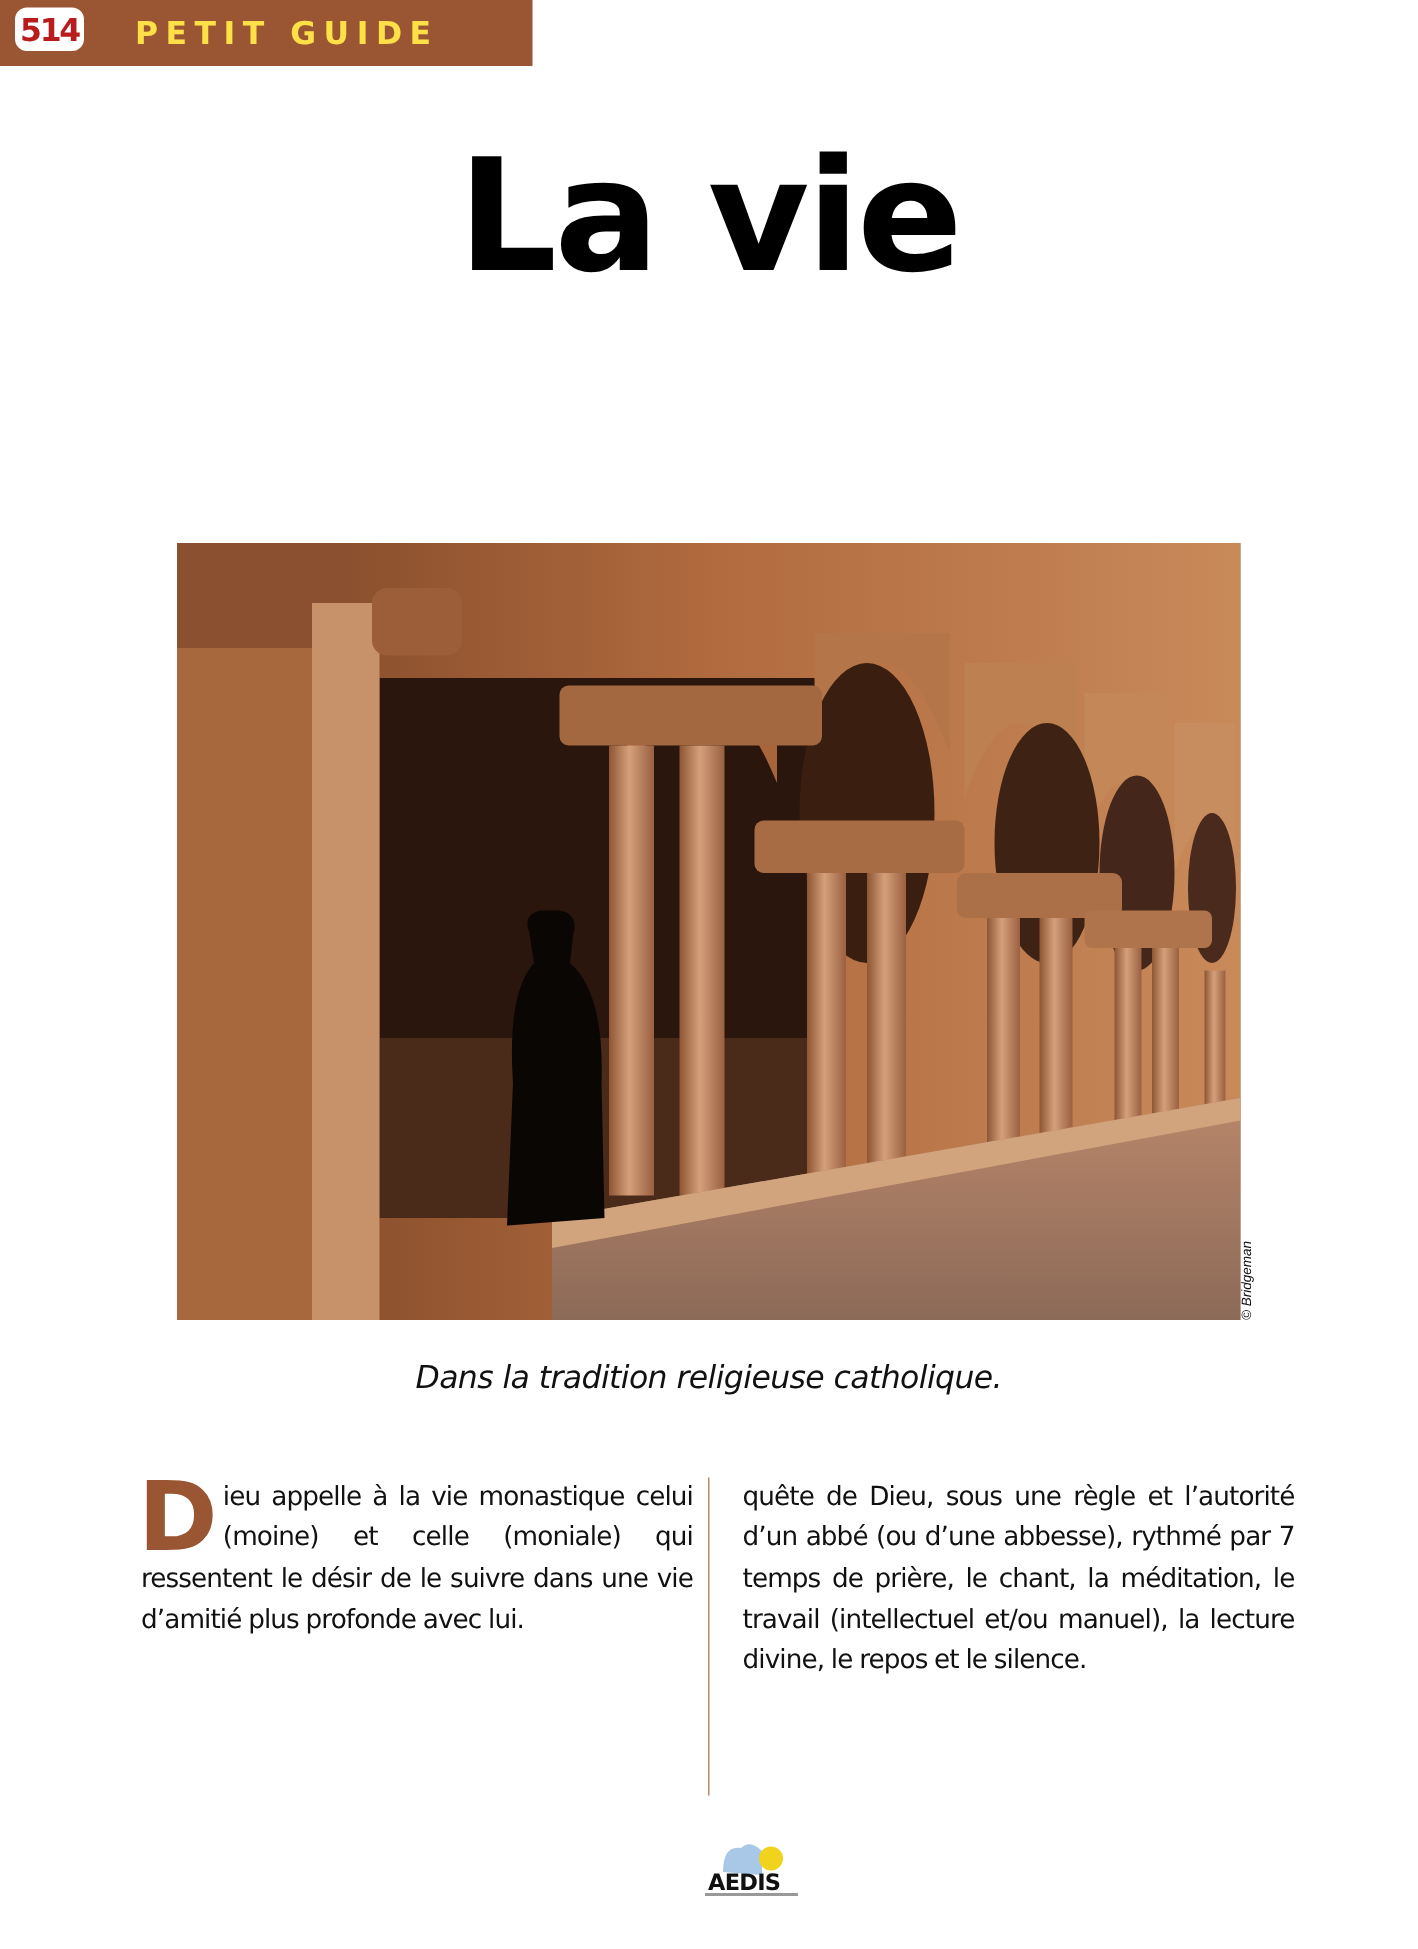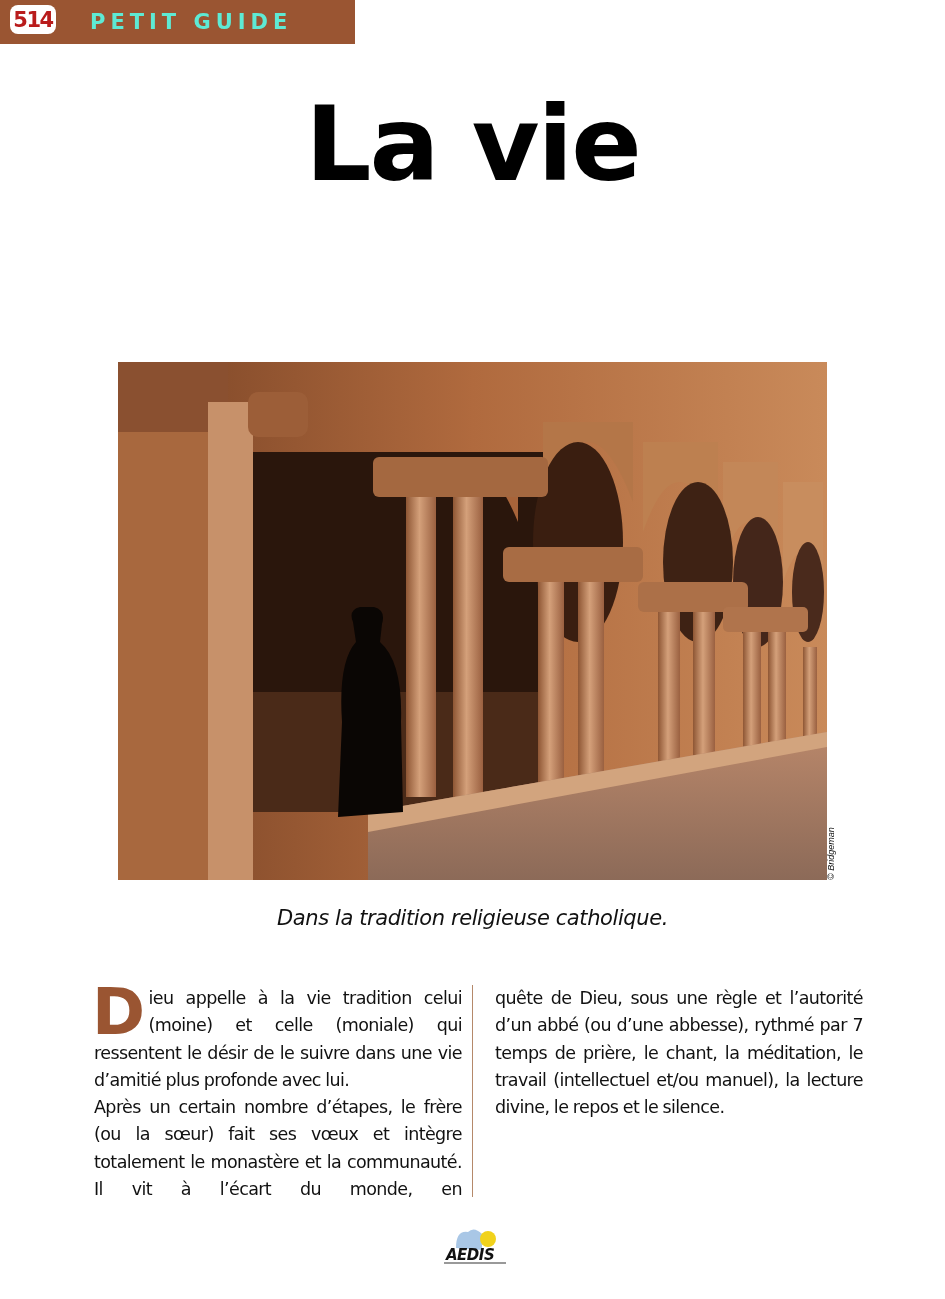--- a/index.html
+++ b/index.html
@@ -1,21 +1,21 @@
 <!DOCTYPE html>
 <html><head>
 <meta charset="utf-8">
 <style>
   html, body { margin:0; padding:0; background:#ffffff; }
   body { width:945px; height:1299px; position:relative; overflow:hidden; font-family:"DejaVu Sans", "Liberation Sans", sans-serif; color:#111; }
 
   
   .header-band { position:absolute; left:0; top:0; width:355px; height:44px; background:#9a5532; }
   .issue-badge { position:absolute; left:10px; top:5px; width:46px; height:29px; background:#fff; border-radius:8px; display:flex; align-items:center; justify-content:center; font-family:"DejaVu Sans", sans-serif; font-weight:bold; font-size:21px; color:#b91c1c; letter-spacing:-1.5px; }
-  .series-label { position:absolute; left:90px; top:8px; font-family:"DejaVu Sans", sans-serif; font-weight:bold; font-size:21px; letter-spacing:5px; color:#5eead4; line-height:28px; }
+  .series-label { position:absolute; left:90px; top:8px; font-family:"DejaVu Sans", sans-serif; font-weight:bold; font-size:21px; letter-spacing:5px; color:#fde047; line-height:28px; }
 
   
   .title { position:absolute; left:0; top:88px; width:945px; text-align:center; font-family:"DejaVu Sans", sans-serif; font-weight:bold; color:#000; font-size:104px; line-height:112px; letter-spacing:-2px; }
   .title span { display:block; }
 
   
   .photo { position:absolute; left:118px; top:362px; width:709px; height:518px; overflow:hidden; background:#8a5a3a; }
   .photo svg { display:block; }
   .credit { position:absolute; left:826px; top:880px; transform-origin:0 0; transform:rotate(-90deg); font-family:"Liberation Sans", sans-serif; font-style:italic; font-size:9px; color:#111; white-space:nowrap; }
 
@@ -25,21 +25,21 @@
   
   .col { position:absolute; top:985px; width:368px; font-family:"DejaVu Sans", sans-serif; font-size:17.5px; line-height:27.3px; color:#111; letter-spacing:-0.6px; word-spacing:-0.5px; }
   .col-left { left:94px; }
   .col-right { left:495px; }
   .col p { margin:0; text-align:justify; }
   .col p.last { text-align-last:left; }
   .dropcap { float:left; font-family:"DejaVu Sans", sans-serif; font-weight:bold; color:#9a5532; font-size:64px; line-height:52px; height:52px; margin:1px 4px 0 -2px; }
   .col-rule { position:absolute; left:472px; top:985px; width:1px; height:212px; background:#b5896a; }
 
   
-  .logo { position:absolute; left:438px; top:1224px; width:72px; height:42px;font-style:italic; }
+  .logo { position:absolute; left:464px; top:1224px; width:72px; height:42px; }
 </style>
 </head>
 <body>
 
 <div class="header-band">
   <div class="issue-badge">514</div>
   <div class="series-label">PETIT GUIDE</div>
 </div>
 
 <h1 class="title" style="margin:0;">
@@ -104,23 +104,22 @@
 
     <path d="M235 260 Q230 248 242 245 L256 245 Q268 248 264 262 L262 280 Q285 300 283 360 L285 450 L220 455 L224 360 Q220 300 238 280 Z" fill="#0a0604"></path>
   </svg>
 </div>
 <div class="credit">© Bridgeman</div>
 
 <div class="caption">Dans la tradition religieuse catholique.</div>
 
 <div class="col col-left">
   <p>
-    <span class="dropcap">D</span><span>ieu appelle à la vie tradition celui (moine) et celle (moniale) qui ressentent le désir de le suivre dans une vie d’amitié plus profonde avec lui.</span>
+    <span class="dropcap">D</span><span>ieu appelle à la vie monastique celui (moine) et celle (moniale) qui ressentent le désir de le suivre dans une vie d’amitié plus profonde avec lui.</span>
   </p>
-  <p class="last" style="text-align-last:justify;">Après un certain nombre d’étapes, le frère (ou la sœur) fait ses vœux et intègre totalement le monastère et la communauté. Il vit à l’écart du monde, en</p>
 </div>
 
 <div class="col-rule"></div>
 
 <div class="col col-right">
   <p>quête de Dieu, sous une règle et l’autorité d’un abbé (ou d’une abbesse), rythmé par 7 temps de prière, le chant, la méditation, le travail (intellectuel et/ou manuel), la lecture divine, le repos et le silence.</p>
 </div>
 
 <div class="logo">
   <svg width="72" height="42" viewBox="0 0 72 42" xmlns="http://www.w3.org/2000/svg">

